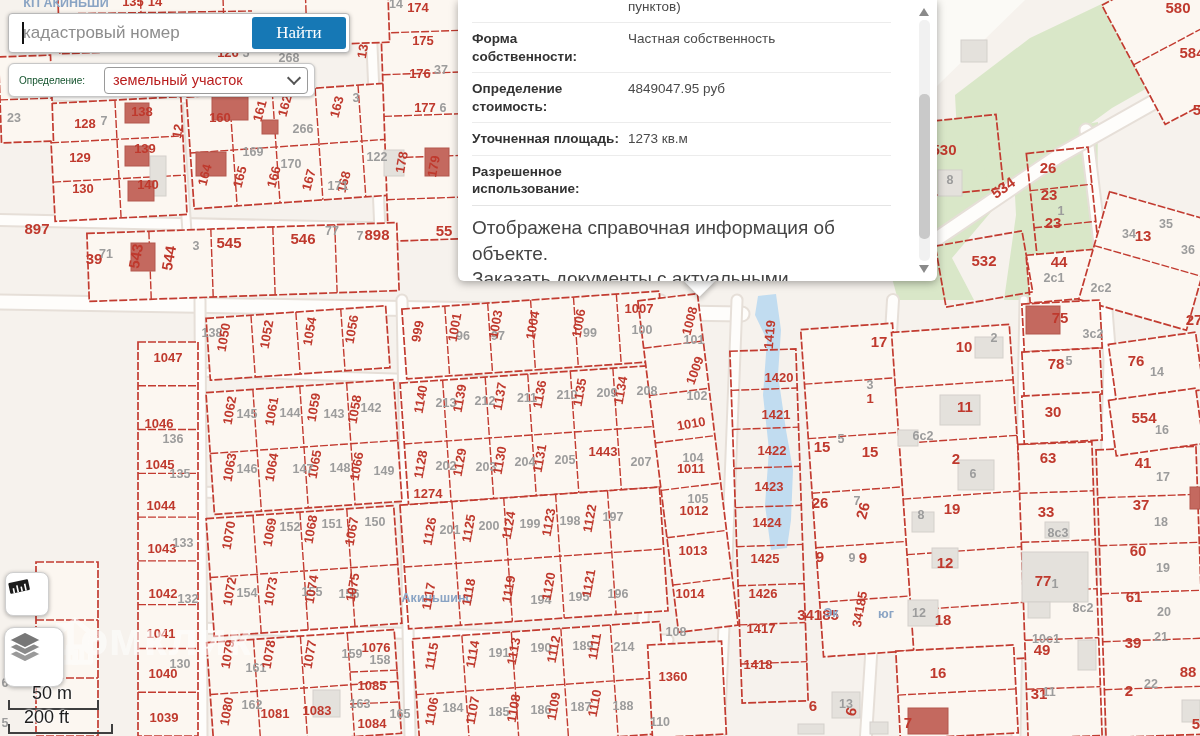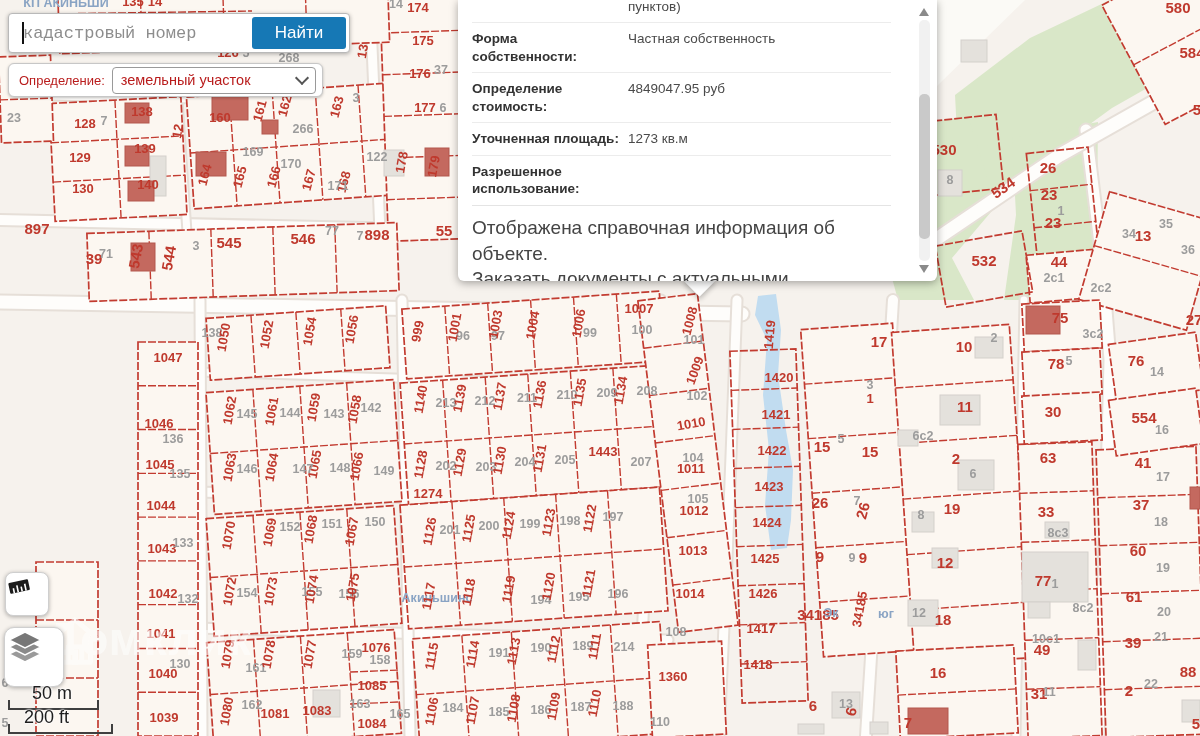--- a/index.html
+++ b/index.html
@@ -23,31 +23,31 @@
   text.r{fill:#bf392d;font-size:13px;font-weight:700;text-anchor:middle;}
   text.R{fill:#bf392d;font-size:15px;font-weight:700;text-anchor:middle;}
   text.g{fill:#9c9c9c;font-size:12.5px;font-weight:700;text-anchor:middle;}
   text.b{fill:#8aa4c4;font-size:12.5px;font-weight:700;text-anchor:middle;}
 
   
   #search-box{position:absolute;left:8px;top:13px;width:340px;height:38px;background:#fff;
     border:1px solid #b9b9b9;border-radius:4px;box-shadow:0 1px 4px rgba(0,0,0,.3);
     display:flex;align-items:center;z-index:20;}
   #search-input{flex:1;border:none;outline:none;font-size:17px;color:#333;padding:0 6px 0 14px;
-    font-family:Liberation Mono, monospace;background:transparent;}
+    font-family:Liberation Sans, sans-serif;background:transparent;}
   #search-input::placeholder{color:#8d8d8d;opacity:1;}
   #search-caret{position:absolute;left:13px;top:8px;width:1.5px;height:22px;background:#111;}
   #search-btn{width:94px;height:32px;margin-right:3px;background:#1678b5;color:#fff;border:none;
-    border-radius:3px;font-size:17px;font-family:Liberation Sans, sans-serif;cursor:pointer;}
+    border-radius:3px;font-size:17px;font-family:Liberation Serif, serif;cursor:pointer;}
 
   
   #definition-box{position:absolute;left:8px;top:63px;height:32px;background:#fff;
     border:1px solid #c7c7c7;border-radius:6px;box-shadow:0 1px 3px rgba(0,0,0,.25);
     display:flex;align-items:center;padding:0 6px 0 10px;z-index:20;}
-  #definition-label{font-size:13px;color:#b91c1c;margin-right:7px;}
+  #definition-label{font-size:10px;color:#14532d;margin-right:19px;}
   #definition-select{width:186px;height:25px;border:1px solid #9a9a9a;border-radius:4px;background:#fff;
     display:flex;align-items:center;justify-content:space-between;padding:0 8px;cursor:pointer;}
   #definition-select span.val{font-size:14.5px;color:#b91c1c;}
   .chev{width:8px;height:8px;border-right:2px solid #555;border-bottom:2px solid #555;
     transform:rotate(45deg);margin-top:-4px;}
 
   
   #info-panel{position:absolute;left:458px;top:0;width:479px;height:281px;background:#fff;
     border-radius:0 0 6px 6px;box-shadow:0 2px 8px rgba(0,0,0,.35);z-index:20;overflow:hidden;}
   #info-rows{margin-top:-27px;padding:0 46px 0 14px;}

